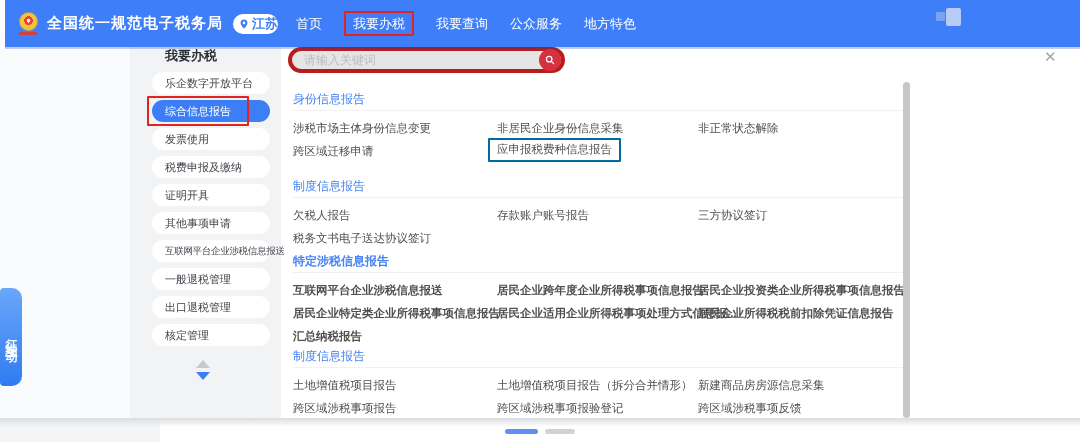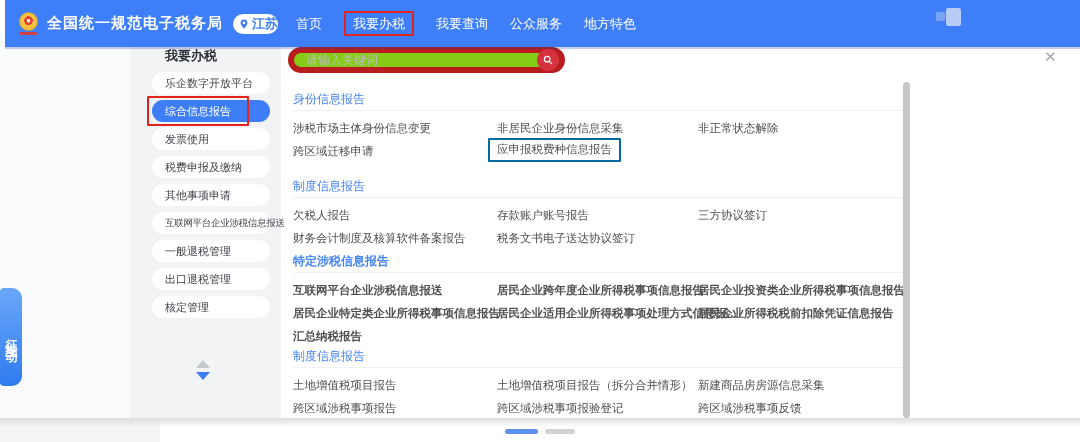--- a/index.html
+++ b/index.html
@@ -43,22 +43,22 @@
   .pill.selected{background:#3D7EF7;color:#fff;}
   .pill .annot-box{position:absolute;left:-5px;top:-4px;width:102px;height:30px;border:2px solid #E2241F;
         pointer-events:none;border-radius:1px;}
   .sb-pager{position:absolute;left:196px;top:360px;display:flex;flex-direction:column;align-items:center;gap:4px;z-index:2;}
   .tri-up{width:0;height:0;border-left:7px solid transparent;border-right:7px solid transparent;
           border-bottom:8px solid #c4c8cf;cursor:pointer;}
   .tri-down{width:0;height:0;border-left:7px solid transparent;border-right:7px solid transparent;
           border-top:8px solid #3d7ef7;cursor:pointer;}
 
   
-  .search-pill{position:absolute;left:288px;top:47px;width:277px;height:26px;border:6px solid #b91c1c;
-        border-radius:13px;background:#84cc16;display:flex;align-items:center;z-index:3;}
+  .search-pill{position:absolute;left:288px;top:47px;width:277px;height:26px;border:4px solid #b91c1c;
+        border-radius:13px;background:#e5e5e5;display:flex;align-items:center;z-index:3;}
   .search-pill input{flex:1;border:none;outline:none;background:transparent;font-size:12px;color:#333;
         padding:0 4px 0 12px;}
   .search-pill input::placeholder{color:#bdbdbd;}
   .search-btn{width:22px;height:22px;border-radius:50%;background:#d5313f;border:none;margin-right:0px;
         display:flex;align-items:center;justify-content:center;cursor:pointer;flex:0 0 22px;}
   .close-x{position:absolute;left:1044px;top:48px;font-size:15px;color:#a5a5a5;cursor:pointer;z-index:3;}
 
   
   #sections{position:absolute;left:293px;top:92px;width:612px;z-index:2;}
   .sec-title{font-size:12px;color:#4584f4;height:18px;line-height:14px;}
@@ -119,20 +119,21 @@
   <main class="content"></main>
 
   <div class="itab">征纳互动</div>
 
   <div class="sb-header">我要办税</div>
   <div id="sidebarItems">
       <div class="pill">乐企数字开放平台</div>
       <div class="pill selected">综合信息报告<div class="annot-box"></div></div>
       <div class="pill">发票使用</div>
       <div class="pill">税费申报及缴纳</div>
+      <div class="pill">证明开具</div>
       <div class="pill">其他事项申请</div>
       <div class="pill compact">互联网平台企业涉税信息报送</div>
       <div class="pill">一般退税管理</div>
       <div class="pill">出口退税管理</div>
       <div class="pill">核定管理</div>
     </div>
   <div class="sb-pager">
     <div class="tri-up"></div>
     <div class="tri-down"></div>
   </div>
@@ -167,21 +168,20 @@
       <div class="sec">
         <div class="sec-title">制度信息报告</div>
         <div class="sec-divider"></div>
         <div class="sec-rows">
           <div class="row">
             <div class="cell"><span class="link">欠税人报告</span></div>
             <div class="cell"><span class="link">存款账户账号报告</span></div>
             <div class="cell"><span class="link">三方协议签订</span></div>
           </div>
           <div class="row">
-            <div class="cell"><span class="link">财务会计制度及核算软件备案报告</span></div>
             <div class="cell"><span class="link">税务文书电子送达协议签订</span></div>
           </div>
         </div>
       </div>
       <div class="sec">
         <div class="sec-title">特定涉税信息报告</div>
         <div class="sec-divider"></div>
         <div class="sec-rows">
           <div class="row">
             <div class="cell"><span class="link">互联网平台企业涉税信息报送</span></div>

